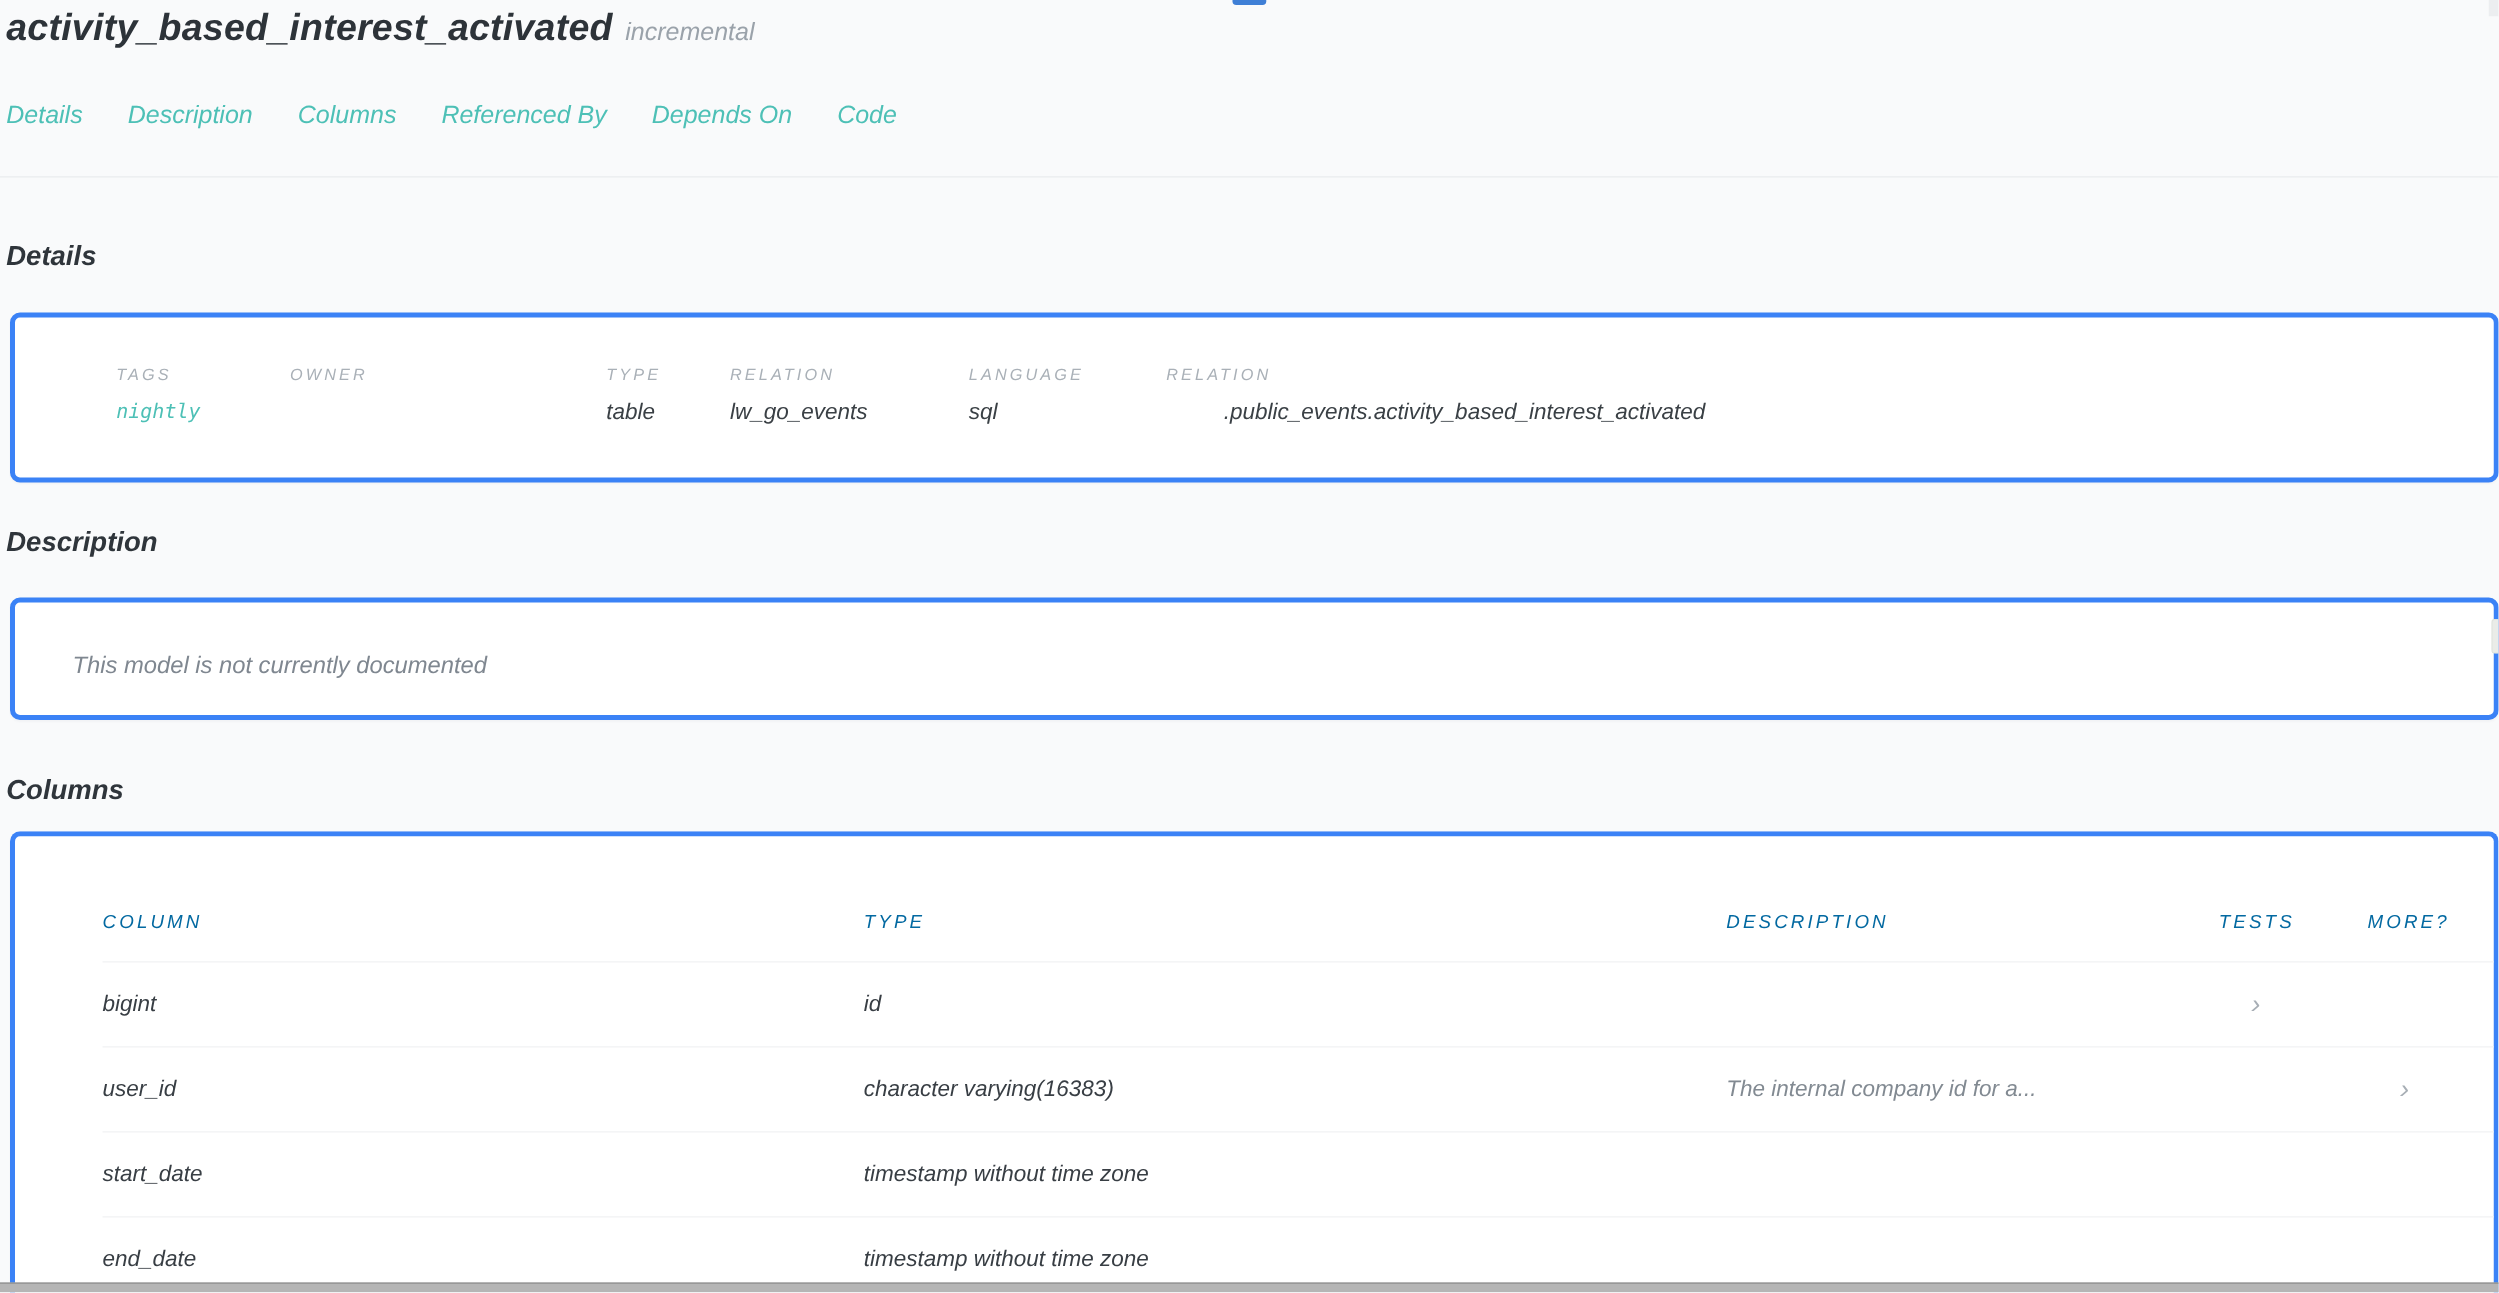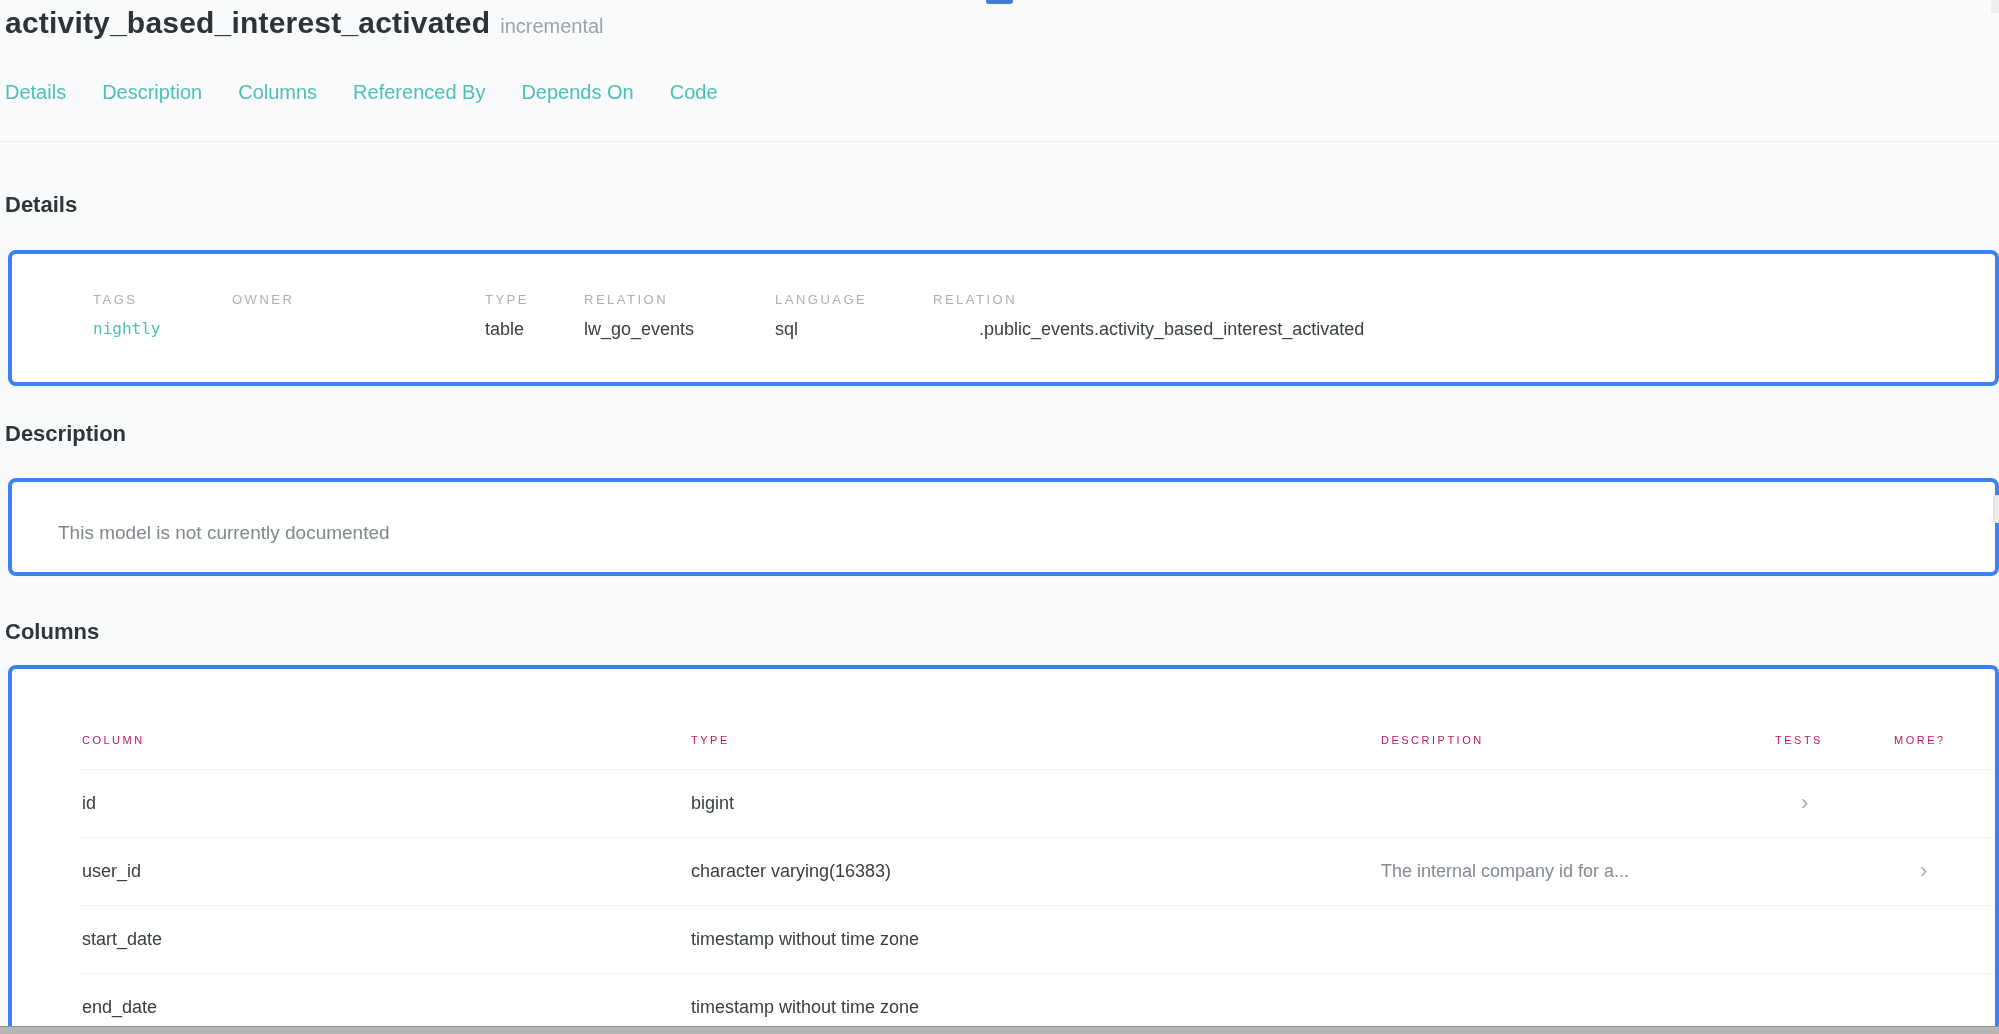--- a/index.html
+++ b/index.html
@@ -2,20 +2,21 @@
 <html><head>
 <meta charset="utf-8">
 <style>
   * { margin:0; padding:0; box-sizing:border-box; }
   html,body { background:#f9fafb; }
   .page {
     position:relative; width:1999px; height:1034px;
     background:#f9fafb; overflow:hidden;
     font-family:"Liberation Sans", sans-serif;
     color:#383e44;
+    font-style:italic;
   }
   
   .title-row { position:absolute; left:5px; top:6px; white-space:nowrap; }
   .title { font-size:30px; font-weight:bold; color:#2d3339; letter-spacing:0.2px; }
   .badge { font-size:20px; color:#9aa2aa; font-weight:normal; margin-left:10px; }
   .top-blue-fragment {
     position:absolute; left:986px; top:0; width:27px; height:4px;
     background:#3f7fd6; border-radius:0 0 3px 3px;
   }
   .top-right-fragment {
@@ -59,21 +60,21 @@
   .columns-heading { top:619px; }
   .columns-card { top:665px; height:380px; border-bottom:none; border-radius:8px 8px 0 0; }
   .cols-table { padding-left:70px; }
   .cols-row {
     display:grid;
     grid-template-columns:609px 690px 394px 119px 1fr;
     align-items:center;
   }
   .cols-header { padding-top:48px; height:100px; align-items:end; padding-bottom:23px; }
   .col-h {
-    font-size:11px; color:#be185d; letter-spacing:2.5px;
+    font-size:15px; color:#0369a1; letter-spacing:2.5px;
   }
   .cols-body-row { height:68px; border-top:1px solid #f1f2f4; cursor:pointer; }
   .cell { font-size:18px; color:#383e44; }
   .cell.desc-cell { color:#828a92; }
   .cell.more-cell { padding-left:26px; }
   .chevron { font-size:22px; color:#a7aeb5; line-height:1; }
   
   .bottom-scrollbar {
     position:absolute; left:0; bottom:0; width:100%; height:8px;
     background:#b5b5b5; border-top:1px solid #8f8f8f;
@@ -146,22 +147,22 @@
 
       <div class="cols-row cols-header">
         <div class="col-h">COLUMN</div>
         <div class="col-h">TYPE</div>
         <div class="col-h">DESCRIPTION</div>
         <div class="col-h">TESTS</div>
         <div class="col-h">MORE?</div>
       </div>
 
       <div class="cols-row cols-body-row">
+        <div class="cell">bigint</div>
         <div class="cell">id</div>
-        <div class="cell">bigint</div>
         <div class="cell"></div>
         <div class="cell more-cell"><span class="chevron">›</span></div>
       </div>
 
       <div class="cols-row cols-body-row">
         <div class="cell">user_id</div>
         <div class="cell">character varying(16383)</div>
         <div class="cell desc-cell">The internal company id for a...</div>
         <div class="cell"></div>
         <div class="cell more-cell"><span class="chevron">›</span></div>

